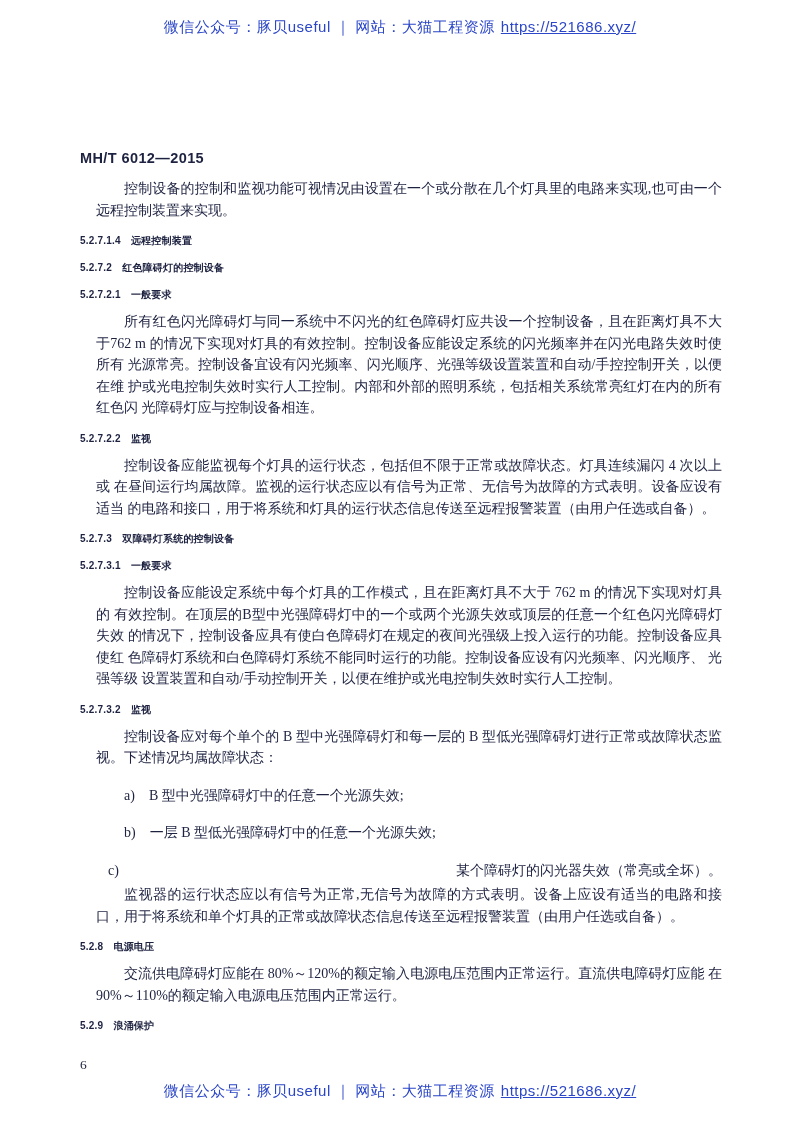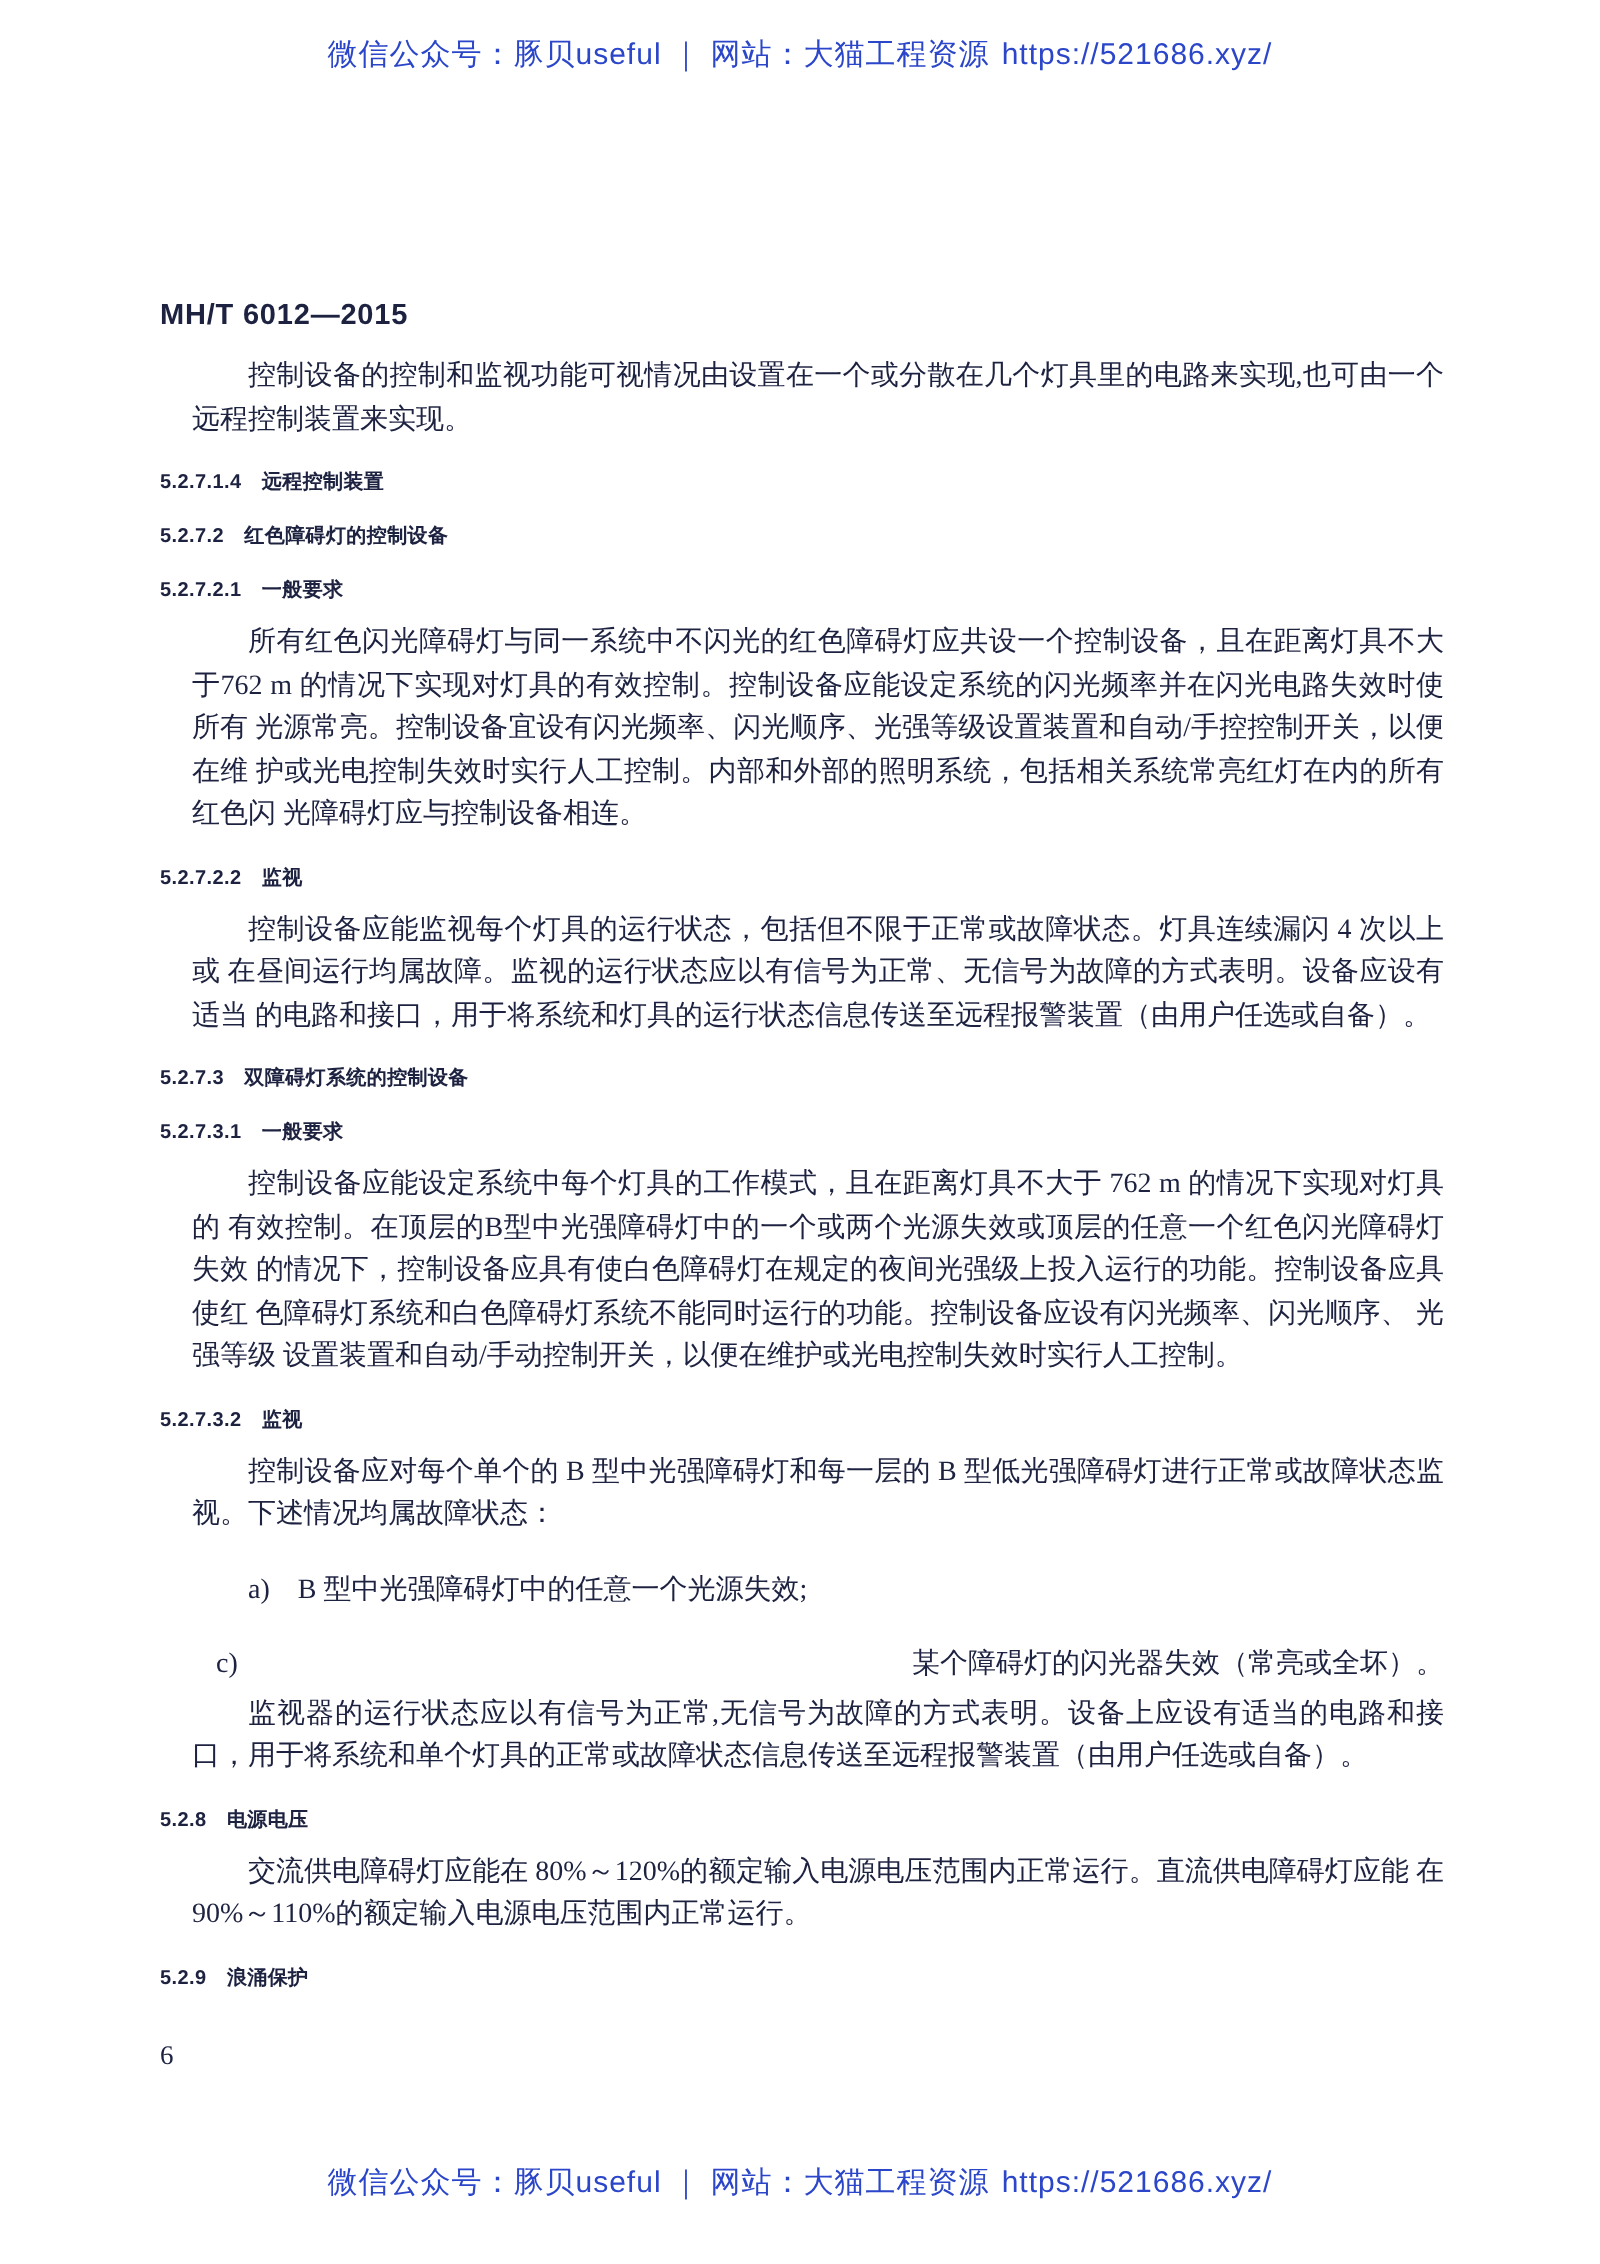--- a/index.html
+++ b/index.html
@@ -17,21 +17,21 @@
     width: 100%;
     text-align: center;
     color: #2b46c8;
     font-size: 15px;
     font-family: "Liberation Sans", sans-serif;
     letter-spacing: 0.5px;
     white-space: nowrap;
   }
   .watermark.top { top: 18px; }
   .watermark.bottom { top: 1082px; }
-  .wm-url { margin-left: 6px; }
+  .wm-url { text-decoration: underline; margin-left: 6px; }
   .doc {
     position: absolute;
     left: 80px;
     right: 78px;
     top: 110px;
   }
   .doc-header {
     font-weight: bold;
     font-size: 14.5px;
     font-family: "Liberation Sans", sans-serif;
@@ -87,20 +87,21 @@
       <div class="block-h">5.2.7.2.1　一般要求</div>
       <div class="block-p">所有红色闪光障碍灯与同一系统中不闪光的红色障碍灯应共设一个控制设备，且在距离灯具不大于762 m 的情况下实现对灯具的有效控制。控制设备应能设定系统的闪光频率并在闪光电路失效时使所有 光源常亮。控制设备宜设有闪光频率、闪光顺序、光强等级设置装置和自动/手控控制开关，以便在维 护或光电控制失效时实行人工控制。内部和外部的照明系统，包括相关系统常亮红灯在内的所有红色闪 光障碍灯应与控制设备相连。</div>
       <div class="block-h">5.2.7.2.2　监视</div>
       <div class="block-p">控制设备应能监视每个灯具的运行状态，包括但不限于正常或故障状态。灯具连续漏闪 4 次以上或 在昼间运行均属故障。监视的运行状态应以有信号为正常、无信号为故障的方式表明。设备应设有适当 的电路和接口，用于将系统和灯具的运行状态信息传送至远程报警装置（由用户任选或自备）。</div>
       <div class="block-h">5.2.7.3　双障碍灯系统的控制设备</div>
       <div class="block-h">5.2.7.3.1　一般要求</div>
       <div class="block-p">控制设备应能设定系统中每个灯具的工作模式，且在距离灯具不大于 762 m 的情况下实现对灯具的 有效控制。在顶层的B型中光强障碍灯中的一个或两个光源失效或顶层的任意一个红色闪光障碍灯 失效 的情况下，控制设备应具有使白色障碍灯在规定的夜间光强级上投入运行的功能。控制设备应具 使红 色障碍灯系统和白色障碍灯系统不能同时运行的功能。控制设备应设有闪光频率、闪光顺序、 光强等级 设置装置和自动/手动控制开关，以便在维护或光电控制失效时实行人工控制。</div>
       <div class="block-h">5.2.7.3.2　监视</div>
       <div class="block-p">控制设备应对每个单个的 B 型中光强障碍灯和每一层的 B 型低光强障碍灯进行正常或故障状态监视。下述情况均属故障状态：</div>
       <div class="block-li">a)　B 型中光强障碍灯中的任意一个光源失效;</div>
+      <div class="block-li">b)　一层 B 型低光强障碍灯中的任意一个光源失效;</div>
       <div class="block-li-split">
         <span>c)</span>
         <span>某个障碍灯的闪光器失效（常亮或全坏）。</span>
       </div>
       <div class="block-p">监视器的运行状态应以有信号为正常,无信号为故障的方式表明。设备上应设有适当的电路和接口，用于将系统和单个灯具的正常或故障状态信息传送至远程报警装置（由用户任选或自备）。</div>
       <div class="block-h">5.2.8　电源电压</div>
       <div class="block-p">交流供电障碍灯应能在 80%～120%的额定输入电源电压范围内正常运行。直流供电障碍灯应能 在 90%～110%的额定输入电源电压范围内正常运行。</div>
       <div class="block-h">5.2.9　浪涌保护</div>
     </div>
   <div class="page-number">6</div>

